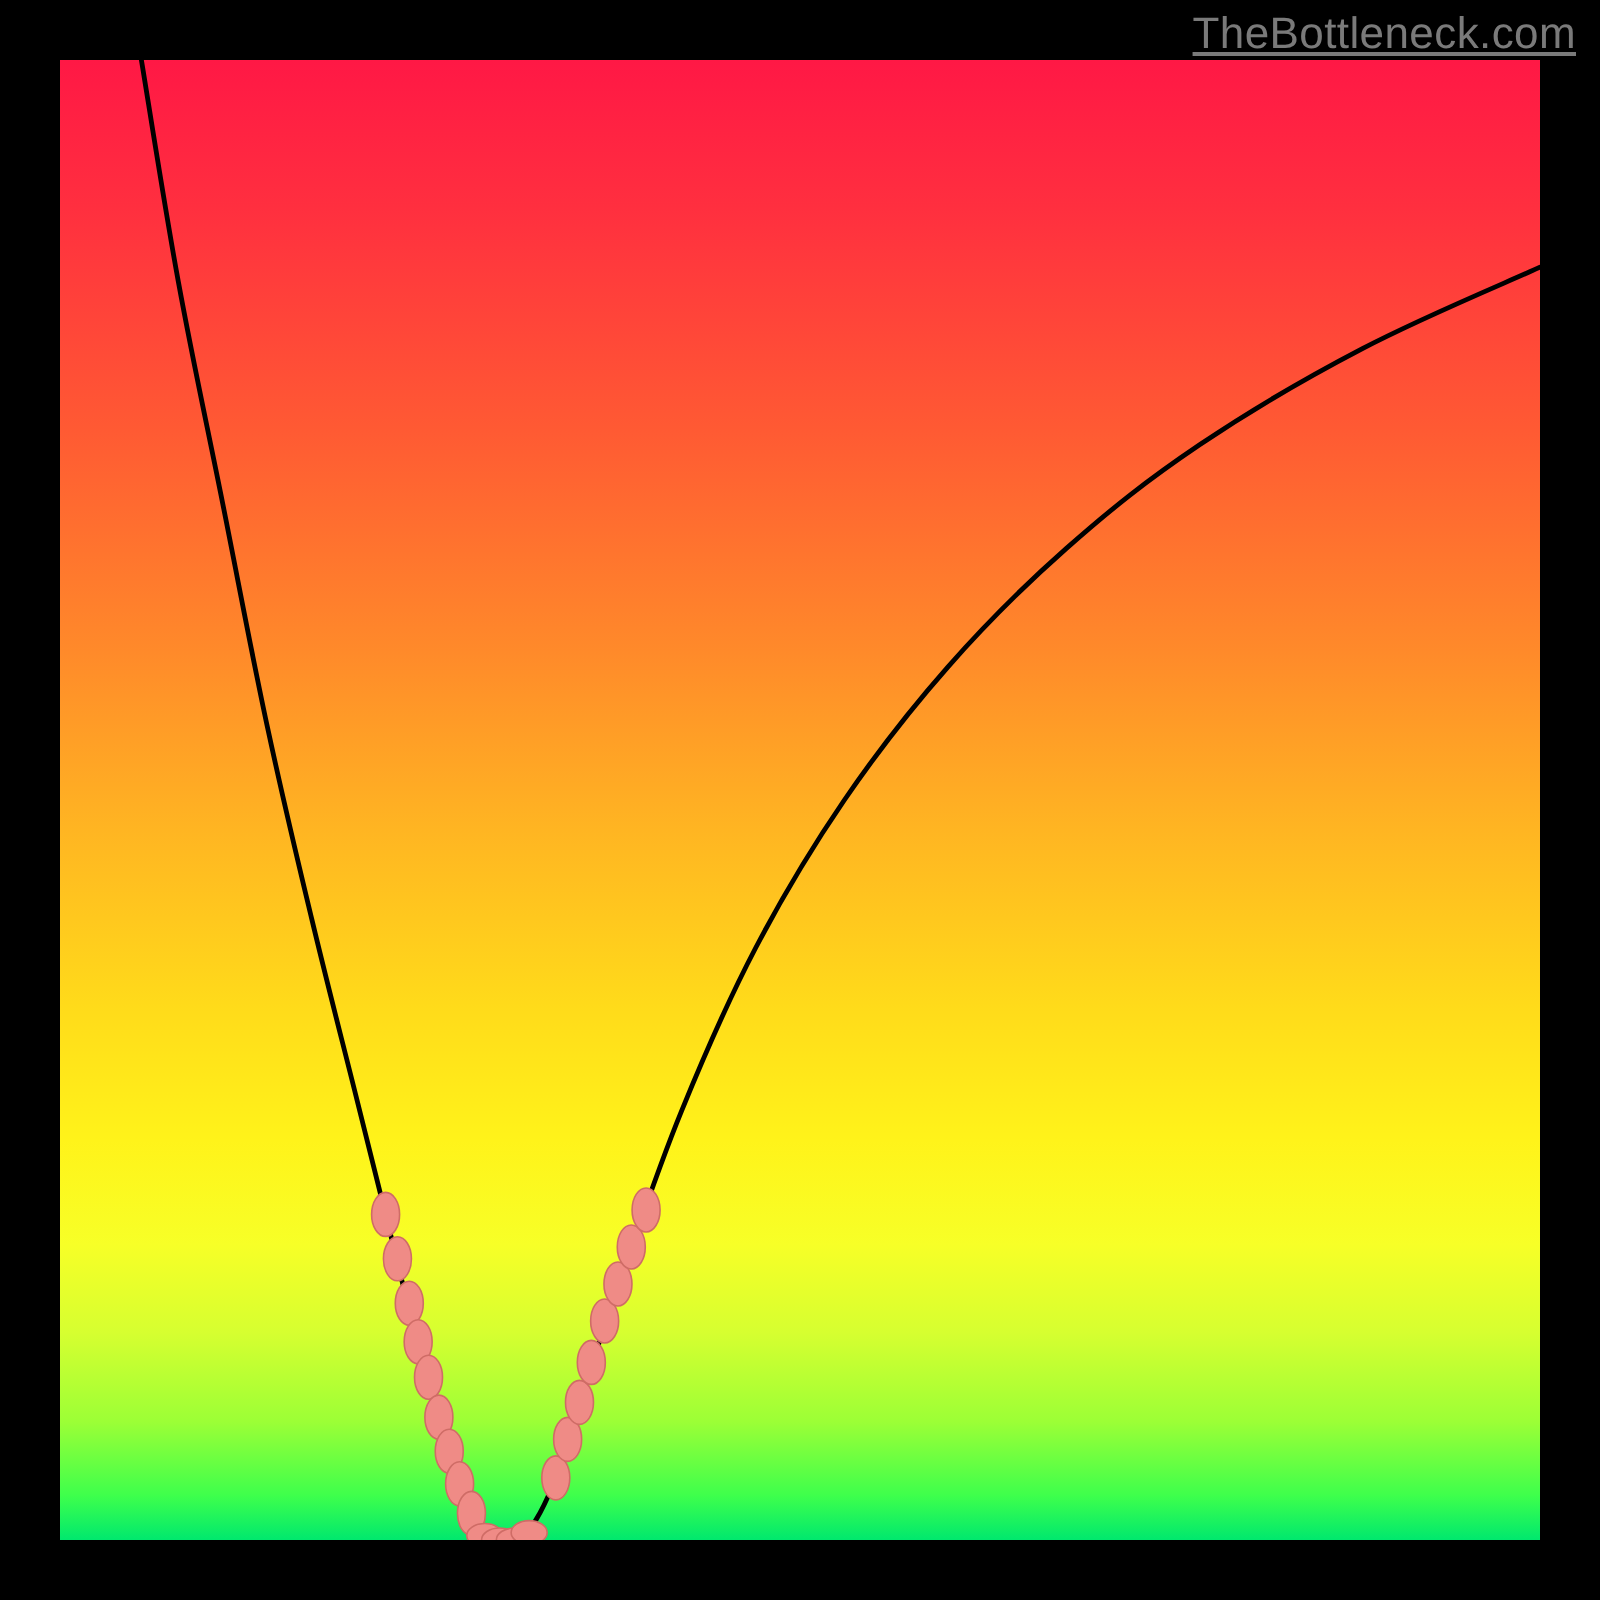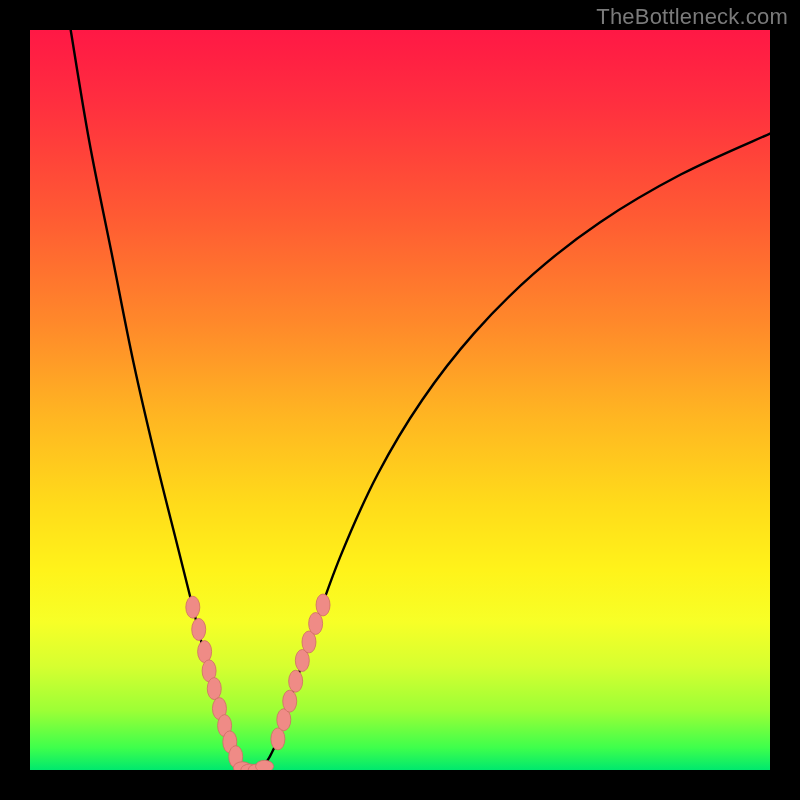--- a/index.html
+++ b/index.html
@@ -44,20 +44,21 @@
   }
   .watermark {
     position: absolute;
     top: 4px;
     right: 12px;
     color: #7a7a7a;
     font-size: 22px;
     font-weight: 500;
     letter-spacing: 0.2px;
     user-select: none;
+    text-decoration: underline;
   }
   svg.curve {
     position: absolute;
     left: 0;
     top: 0;
     width: 740px;
     height: 740px;
   }
 </style>
 </head>

